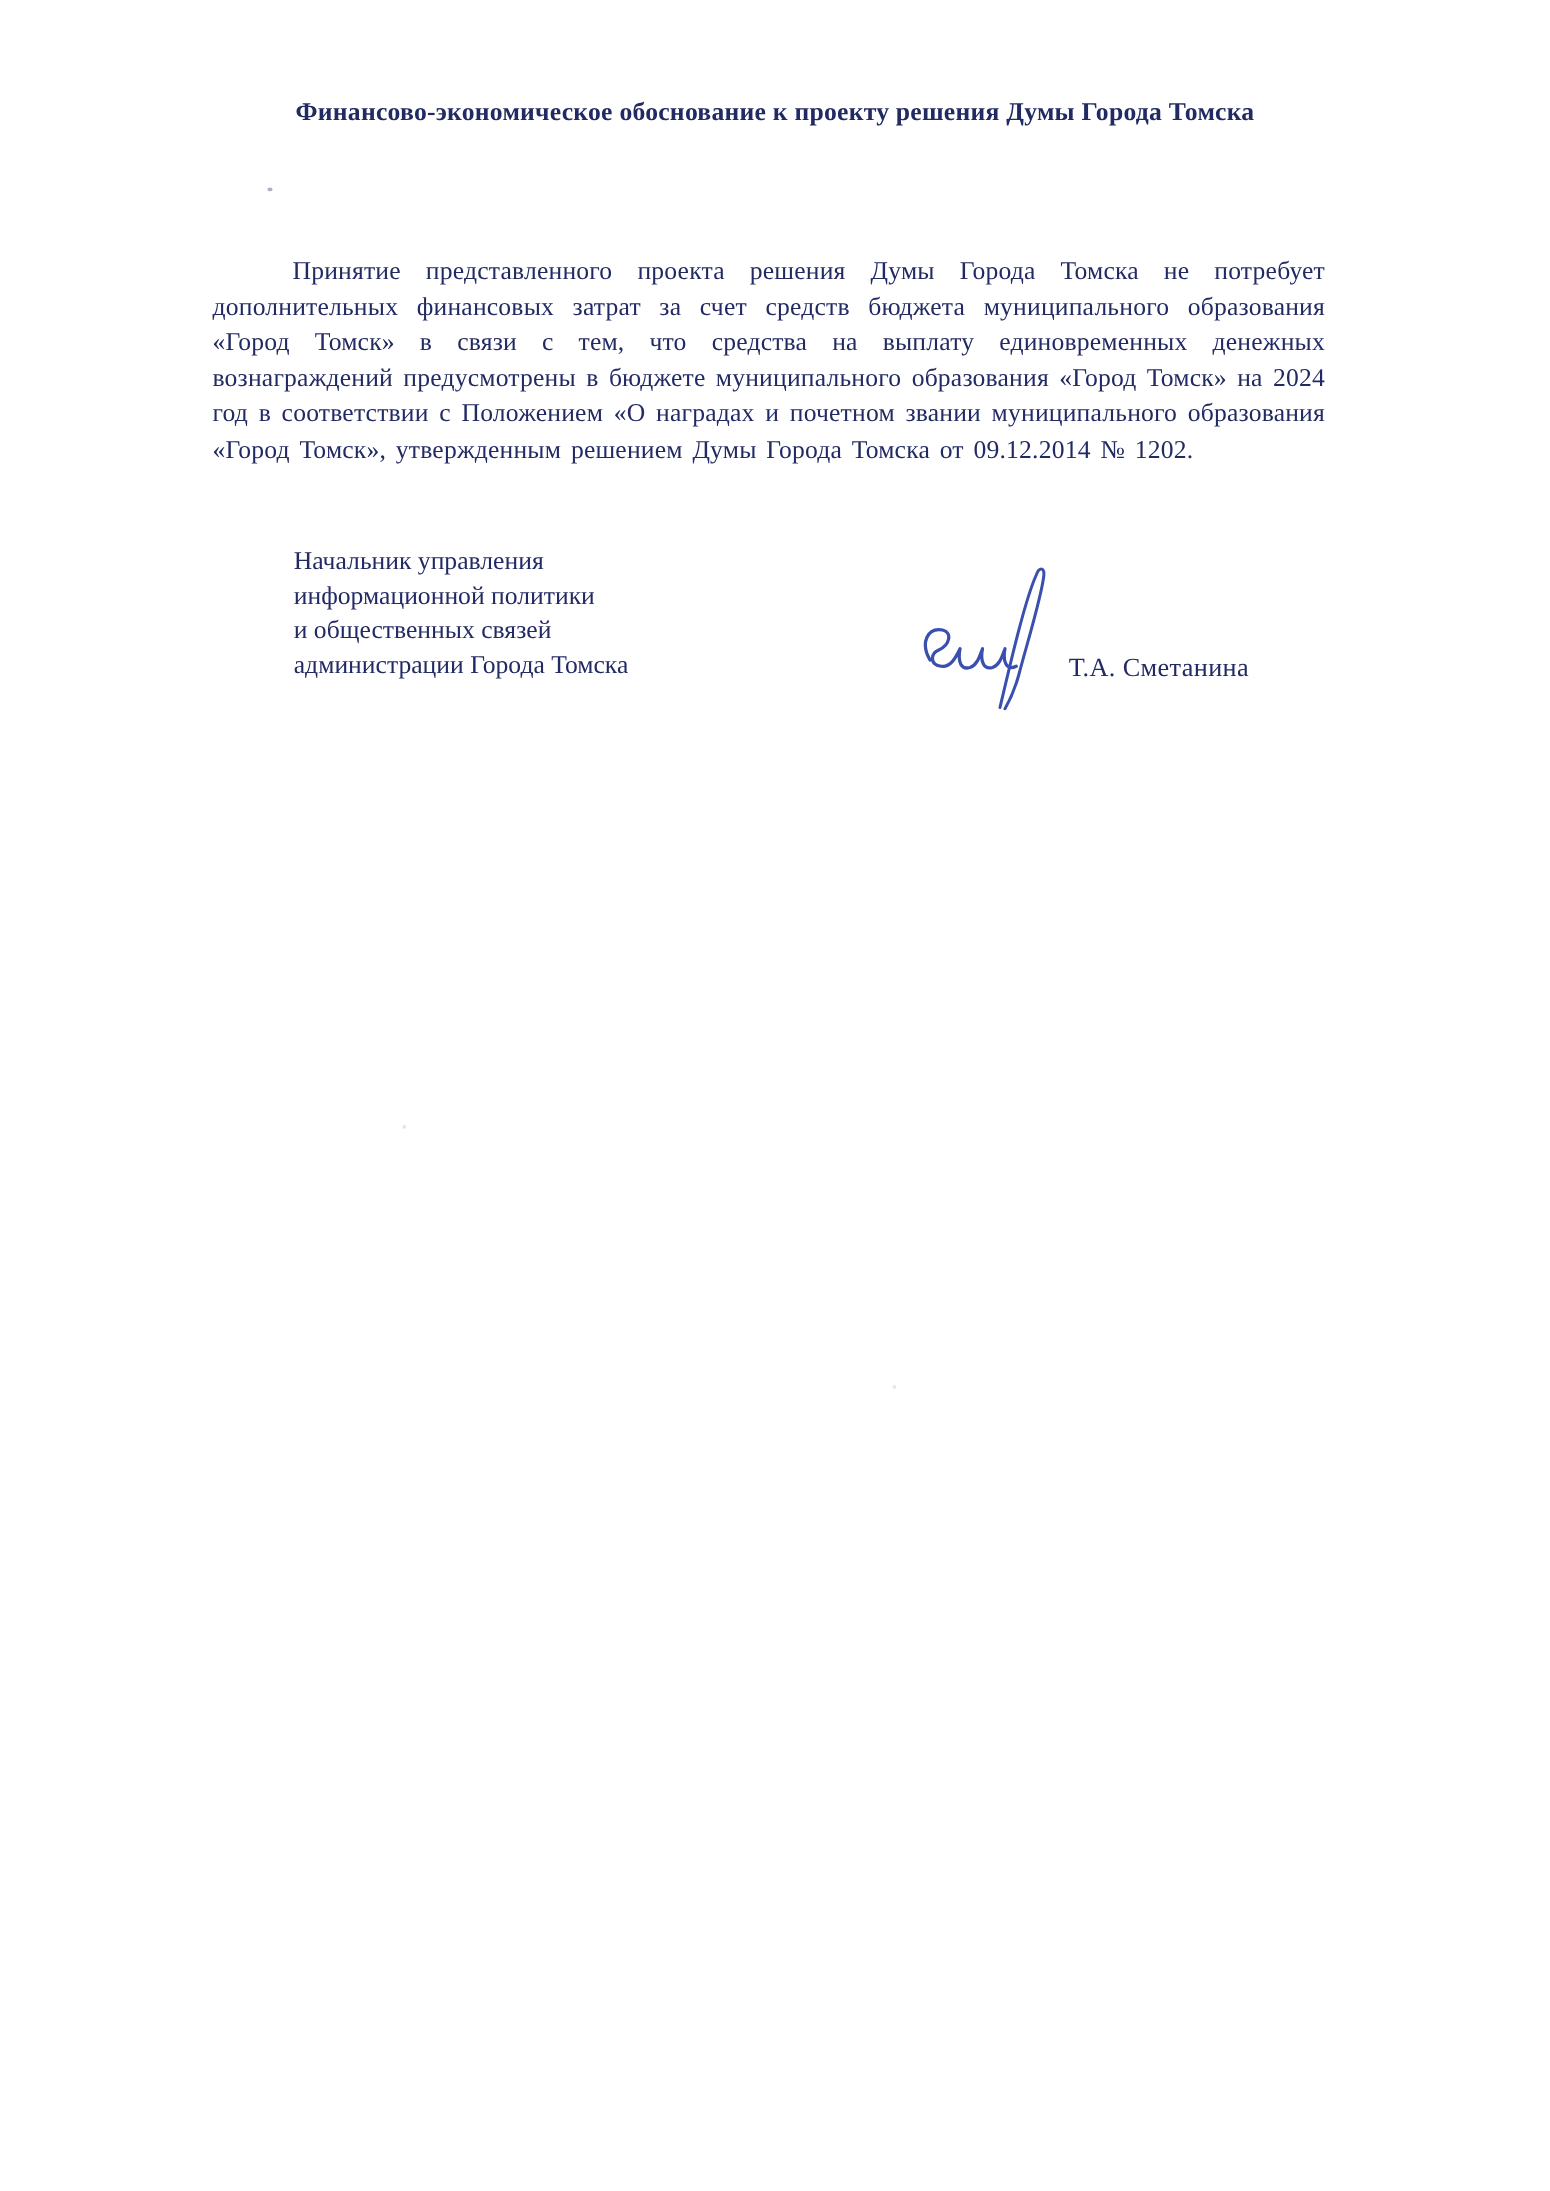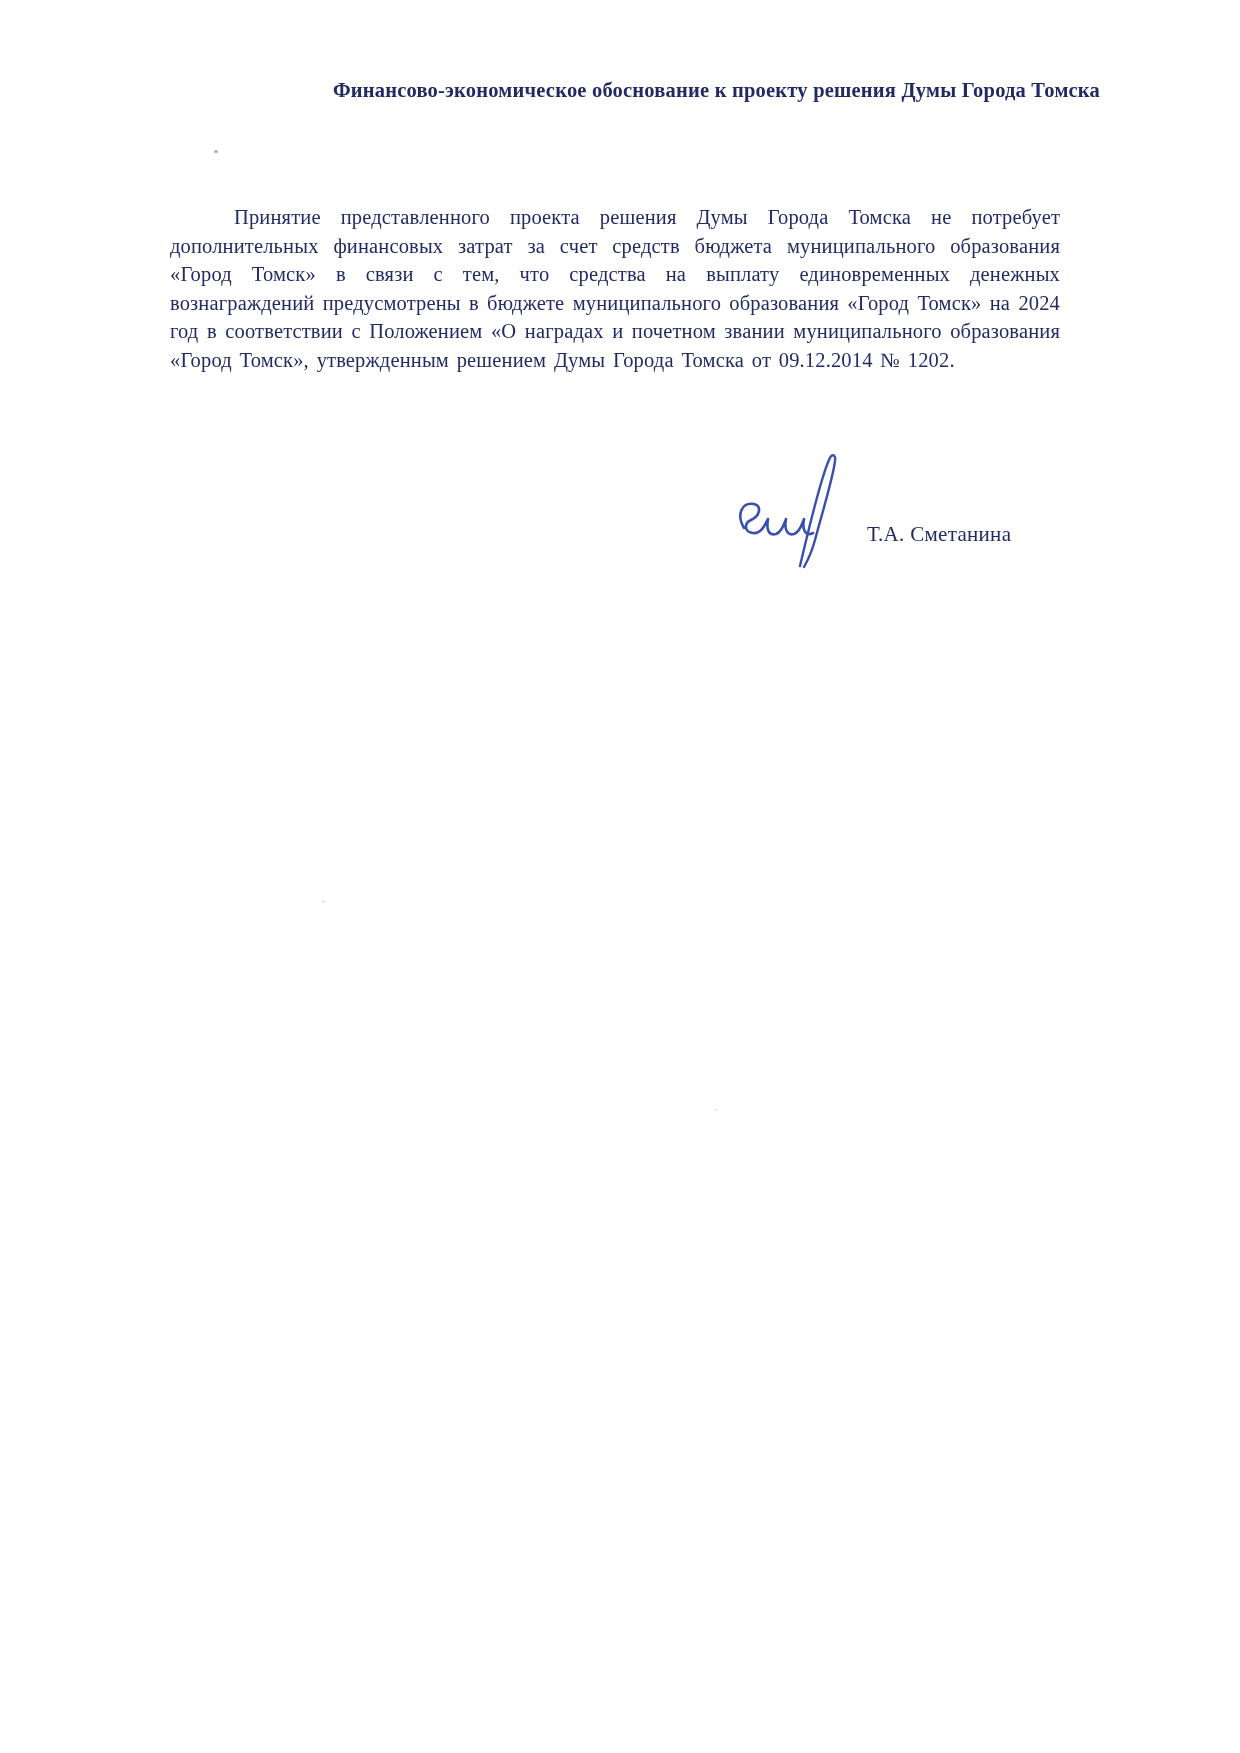--- a/index.html
+++ b/index.html
@@ -15,21 +15,21 @@
     background: #ffffff;
     font-family: "Liberation Serif", "DejaVu Serif", serif;
     color: #222a63;
     overflow: hidden;
   }
   .doc-title {
     position: absolute;
     top: 76px;
     left: 140px;
     right: 140px;
-    text-align: right;
+    text-align: center;
     font-weight: bold;
     font-size: 20.5px;
     line-height: 28px;
     letter-spacing: 0.2px;
   }
   .doc-title .title-line { display: block; }
   .body-paragraph {
     position: absolute;
     top: 175px;
     left: 170px;
@@ -63,21 +63,20 @@
     width: 110px;
     height: 120px;
   }
   .sig-scribble svg { width: 100%; height: 100%; }
   .sig-name {
     position: absolute;
     top: 90px;
     left: 855px;
     font-size: 21px;
     letter-spacing: 0.3px;
-    margin-left: 12px;
   }
   .scan-speck {
     position: absolute;
     background: #6a6f8a;
     border-radius: 50%;
     opacity: 0.55;
   }
   .speck-1 { top: 150px; left: 214px; width: 4px; height: 3px; }
   .speck-2 { top: 900px; left: 322px; width: 3px; height: 3px; opacity: 0.18; }
   .speck-3 { top: 1108px; left: 714px; width: 3px; height: 3px; opacity: 0.16; }
@@ -88,20 +87,26 @@
 <div class="page">
 
   <div class="doc-title">
     <span class="title-line">Финансово-экономическое обоснование к проекту решения Думы Города Томска</span>
   </div>
 
   <div class="body-paragraph">Принятие представленного проекта решения Думы Города Томска не потребует дополнительных финансовых затрат за счет средств бюджета муниципального образования «Город Томск» в связи с тем, что средства на выплату единовременных денежных вознаграждений предусмотрены в бюджете муниципального образования «Город Томск» на 2024 год в соответствии с Положением «О наградах и почетном звании муниципального образования «Город Томск», утвержденным решением Думы Города Томска от 09.12.2014 № 1202.</div>
 
   <div class="signature-block">
 
+    <div class="sig-position">
+      <div>Начальник управления</div>
+      <div>информационной политики</div>
+      <div>и общественных связей</div>
+      <div>администрации Города Томска</div>
+    </div>
 
     <div class="sig-scribble">
       <svg viewBox="0 0 110 120" fill="none" xmlns="http://www.w3.org/2000/svg" aria-hidden="true">
         <path d="M14,78 C6,64 12,52 24,54 C32,56 30,66 21,70 C14,73 14,82 23,83 C31,84 35,75 38,69 C36,80 39,86 46,84 C52,82 54,74 56,69 C54,79 57,86 64,84 C70,82 72,74 74,69 C72,79 75,87 83,83" stroke="#3a4fae" stroke-width="2.6" stroke-linecap="round" stroke-linejoin="round"></path>
         <path d="M70,116 C79,78 90,30 99,10 C101,4 106,3 105,11 C103,28 93,60 85,90 C82,101 78,110 74,117" stroke="#3a4fae" stroke-width="2.4" stroke-linecap="round" stroke-linejoin="round"></path>
       </svg>
     </div>
 
     <div class="sig-name">Т.А. Сметанина</div>
 

